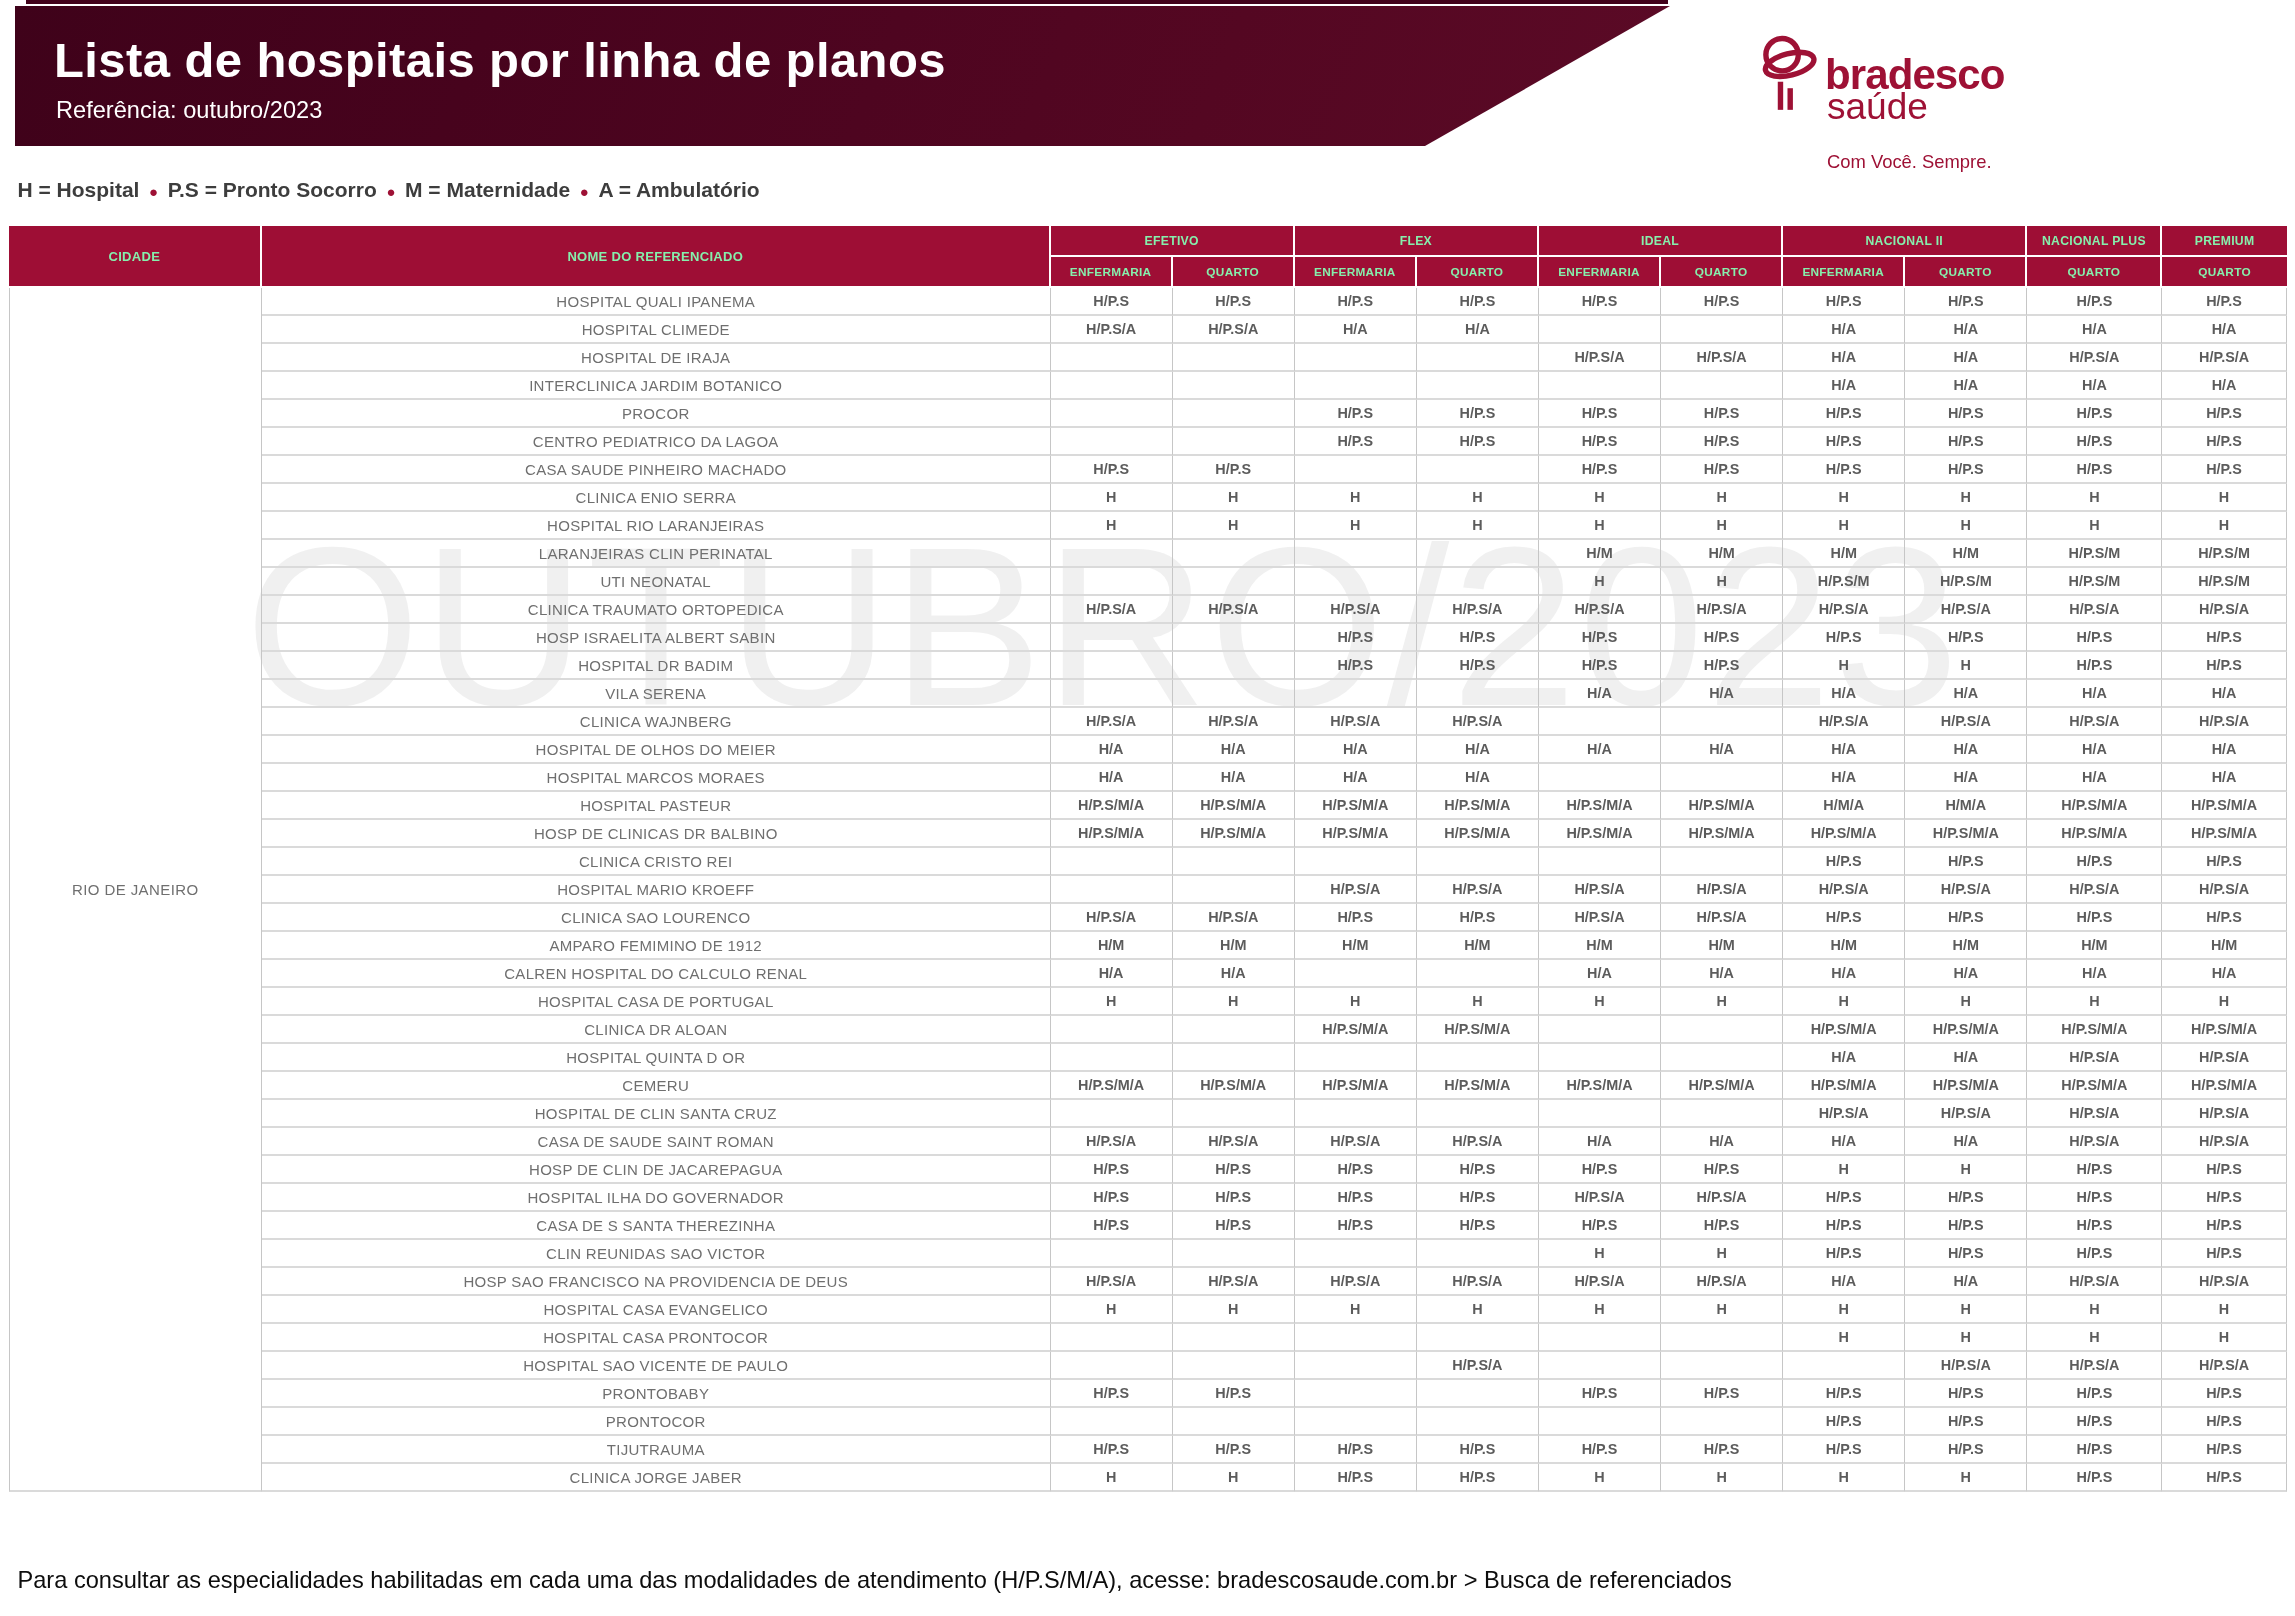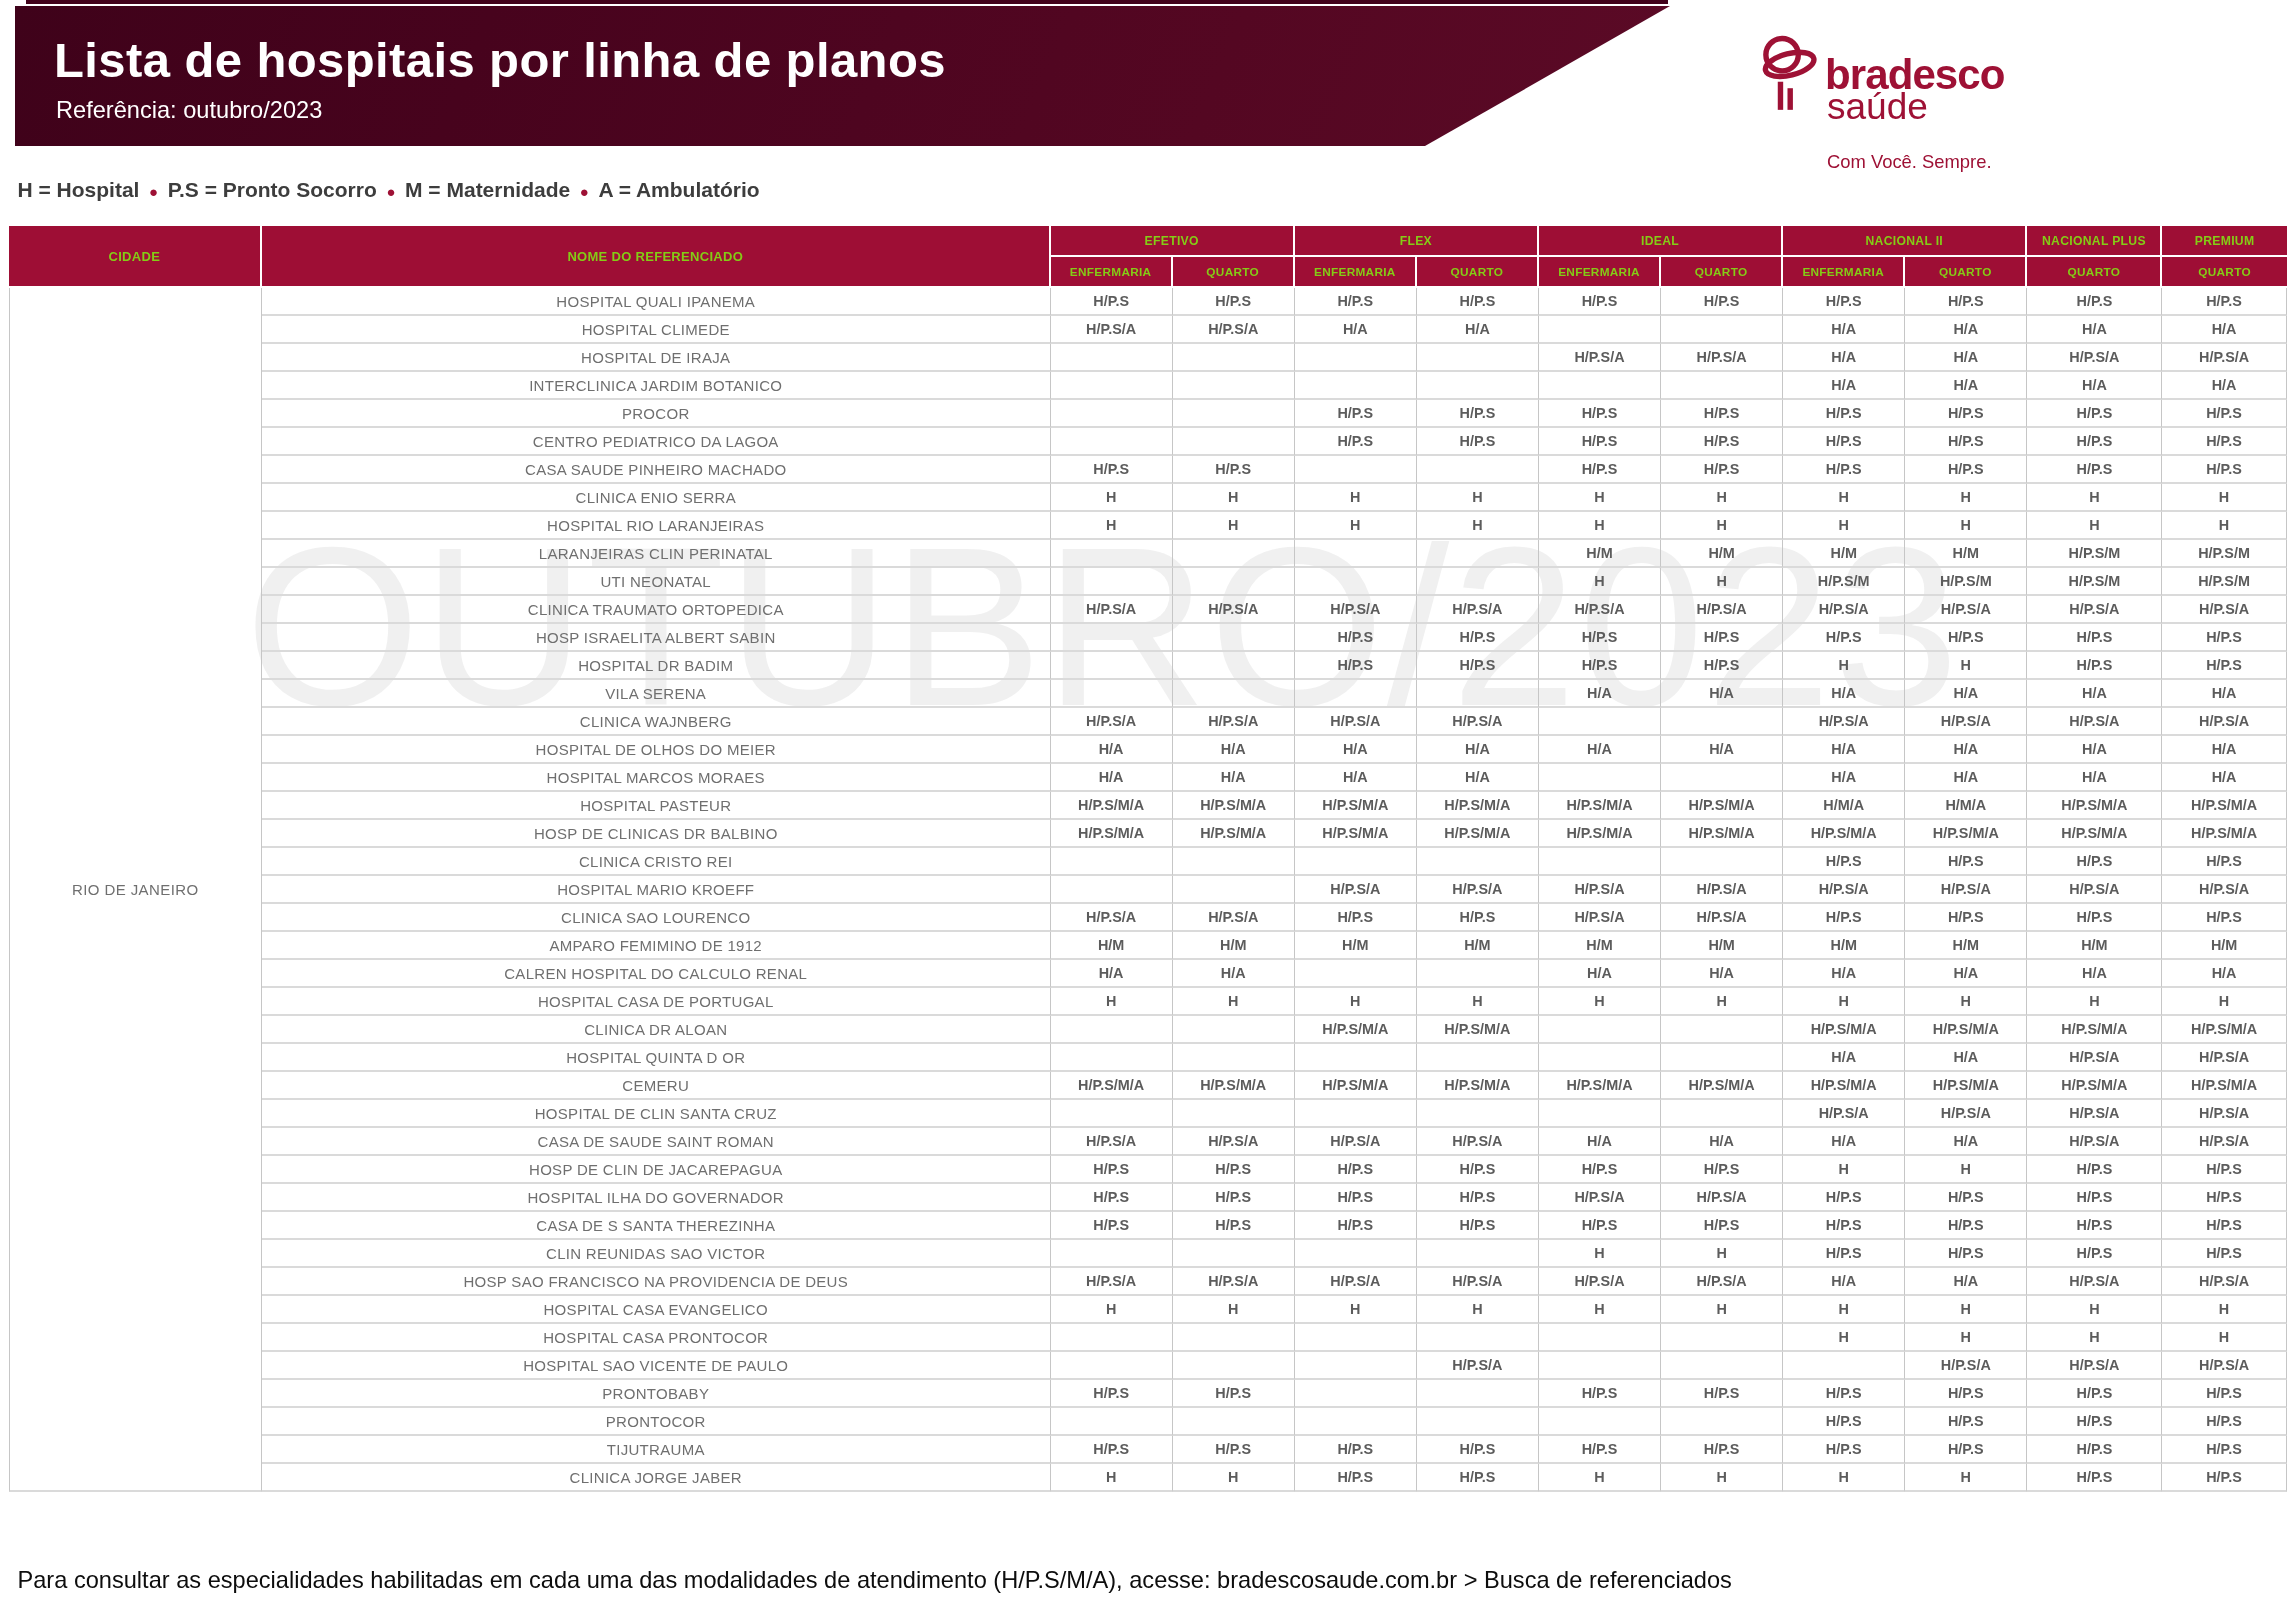--- a/index.html
+++ b/index.html
@@ -27,21 +27,21 @@
   .legend{position:absolute;left:17.5px;top:178px;font-size:21px;font-weight:bold;color:#3d3d3d;}
   .legend .bullet{color:#9e1135;font-size:15px;vertical-align:middle;margin:0 9.6px;}
 
   
   .table-zone{position:absolute;left:8.7px;top:226px;width:2278px;}
   .watermark{position:absolute;left:236px;top:271px;z-index:0;font-size:226px;font-weight:normal;
     color:#8f8f8f;opacity:.13;white-space:nowrap;letter-spacing:1.7px;pointer-events:none;}
 
   
   table.ref{position:relative;z-index:1;border-collapse:separate;border-spacing:0;table-layout:fixed;width:2278px;}
-  table.ref th{background:#9e0e35;color:#84cc16;font-weight:bold;text-align:center;vertical-align:middle;
+  table.ref th{background:#9e0e35;color:#86efac;font-weight:bold;text-align:center;vertical-align:middle;
     border-right:2.6px solid #fff;border-bottom:2.6px solid #fff;padding:0;height:29px;}
   table.ref thead th.group{font-size:12.2px;letter-spacing:0.3px;}
   table.ref thead th.sub{font-size:11.8px;letter-spacing:0.3px;}
   table.ref thead th.span2{font-size:13px;letter-spacing:0.3px;text-align:center;}
   table.ref thead th:last-child{border-right:none;}
   table.ref td{background:transparent;text-align:center;vertical-align:middle;height:26px;
     border-right:0.9px solid #c6c6c6;border-bottom:2.6px solid #dadada;padding:0 3.5px;overflow:hidden;white-space:nowrap;}
   table.ref td.city{font-size:15px;color:#6f6f6f;border-left:0.9px solid #c6c6c6;letter-spacing:0.4px;}
   table.ref td.hname{font-size:15px;color:#6f6f6f;letter-spacing:0.3px;}
   table.ref td.val{font-size:14.4px;font-weight:bold;color:#5c5c5c;}

